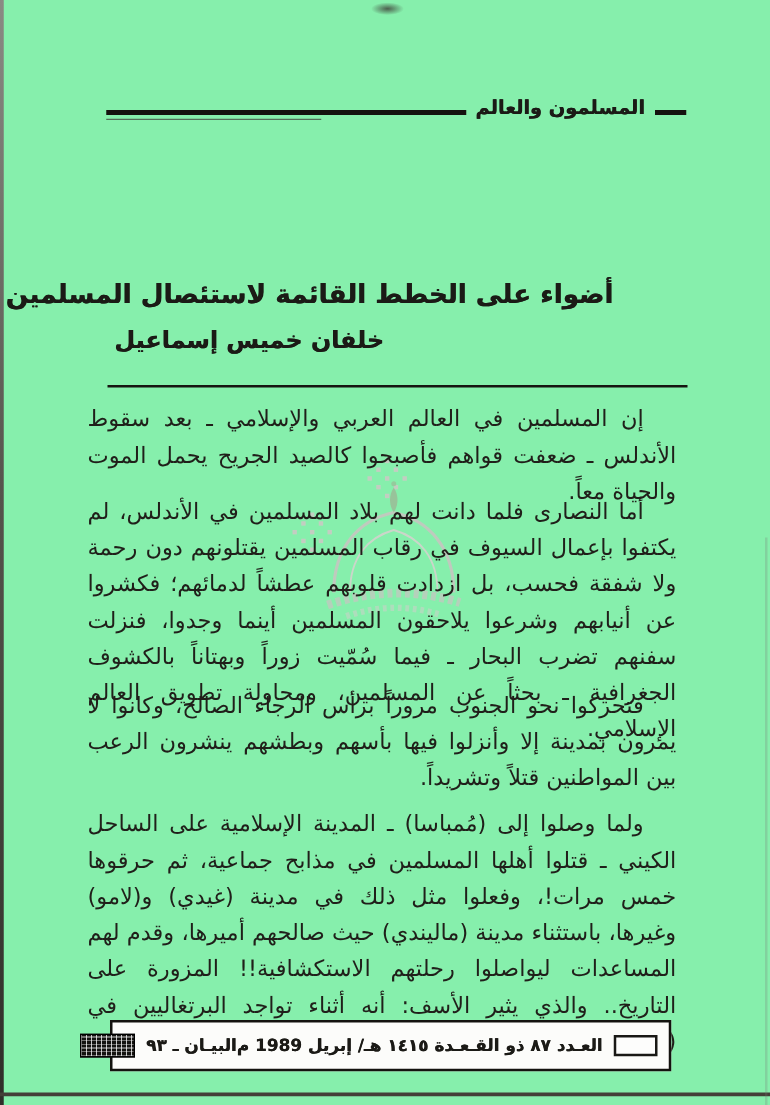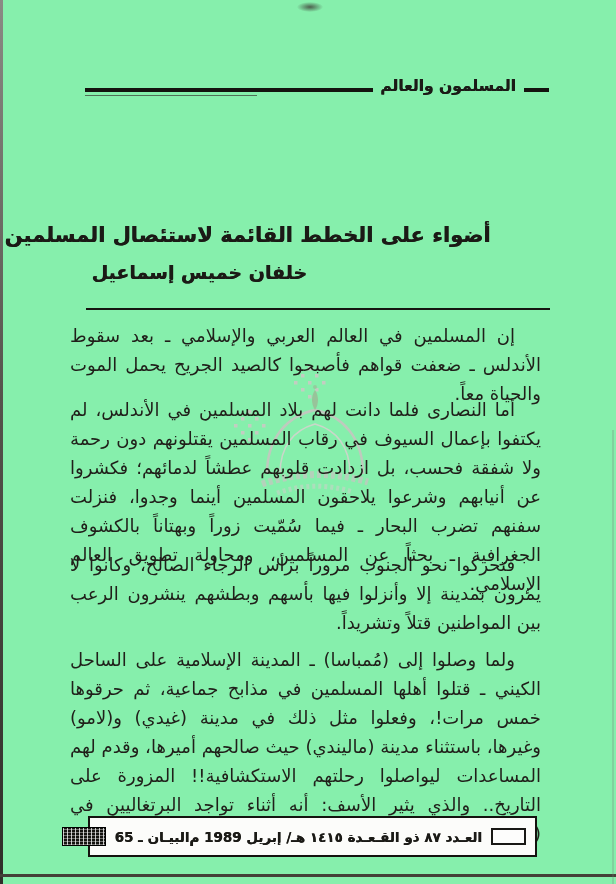--- a/index.html
+++ b/index.html
@@ -118,18 +118,18 @@
 
   <p class="para p1">إن المسلمين في العالم العربي والإسلامي ـ بعد سقوط الأندلس ـ ضعفت قواهم فأصبحوا كالصيد الجريح يحمل الموت والحياة معاً.</p>
   <p class="para p3">فتحركوا نحو الجنوب مروراً برأس الرجاء الصالح، وكانوا لا يمرون بمدينة إلا وأنزلوا فيها بأسهم وبطشهم ينشرون الرعب بين المواطنين قتلاً وتشريداً.</p>
   <p class="para p2">أما النصارى فلما دانت لهم بلاد المسلمين في الأندلس، لم يكتفوا بإعمال السيوف في رقاب المسلمين يقتلونهم دون رحمة ولا شفقة فحسب، بل ازدادت قلوبهم عطشاً لدمائهم؛ فكشروا عن أنيابهم وشرعوا يلاحقون المسلمين أينما وجدوا، فنزلت سفنهم تضرب البحار ـ فيما سُمّيت زوراً وبهتاناً بالكشوف الجغرافية ـ بحثاً عن المسلمين، ومحاولة تطويق العالم الإسلامي.</p>
   <p class="para p4">ولما وصلوا إلى (مُمباسا) ـ المدينة الإسلامية على الساحل الكيني ـ قتلوا أهلها المسلمين في مذابح جماعية، ثم حرقوها خمس مرات!، وفعلوا مثل ذلك في مدينة (غيدي) و(لامو) وغيرها، باستثناء مدينة (ماليندي) حيث صالحهم أميرها، وقدم لهم المساعدات ليواصلوا رحلتهم الاستكشافية!! المزورة على التاريخ.. والذي يثير الأسف: أنه أثناء تواجد البرتغاليين في (مُمباسا) بنوا</p>
 
   <div class="footer-box">
     <div class="footer-whiterect"></div>
     <div class="footer-text">
       <span>العـدد ٨٧ ذو القـعـدة ١٤١٥ هـ/ إبريل 1989 م</span>
-      <span>البيـان ـ 65</span>
+      <span>البيـان ـ ٩٣</span>
     </div>
     <div class="footer-darkblock"></div>
   </div>
 
 </div>
 
 </body></html>

